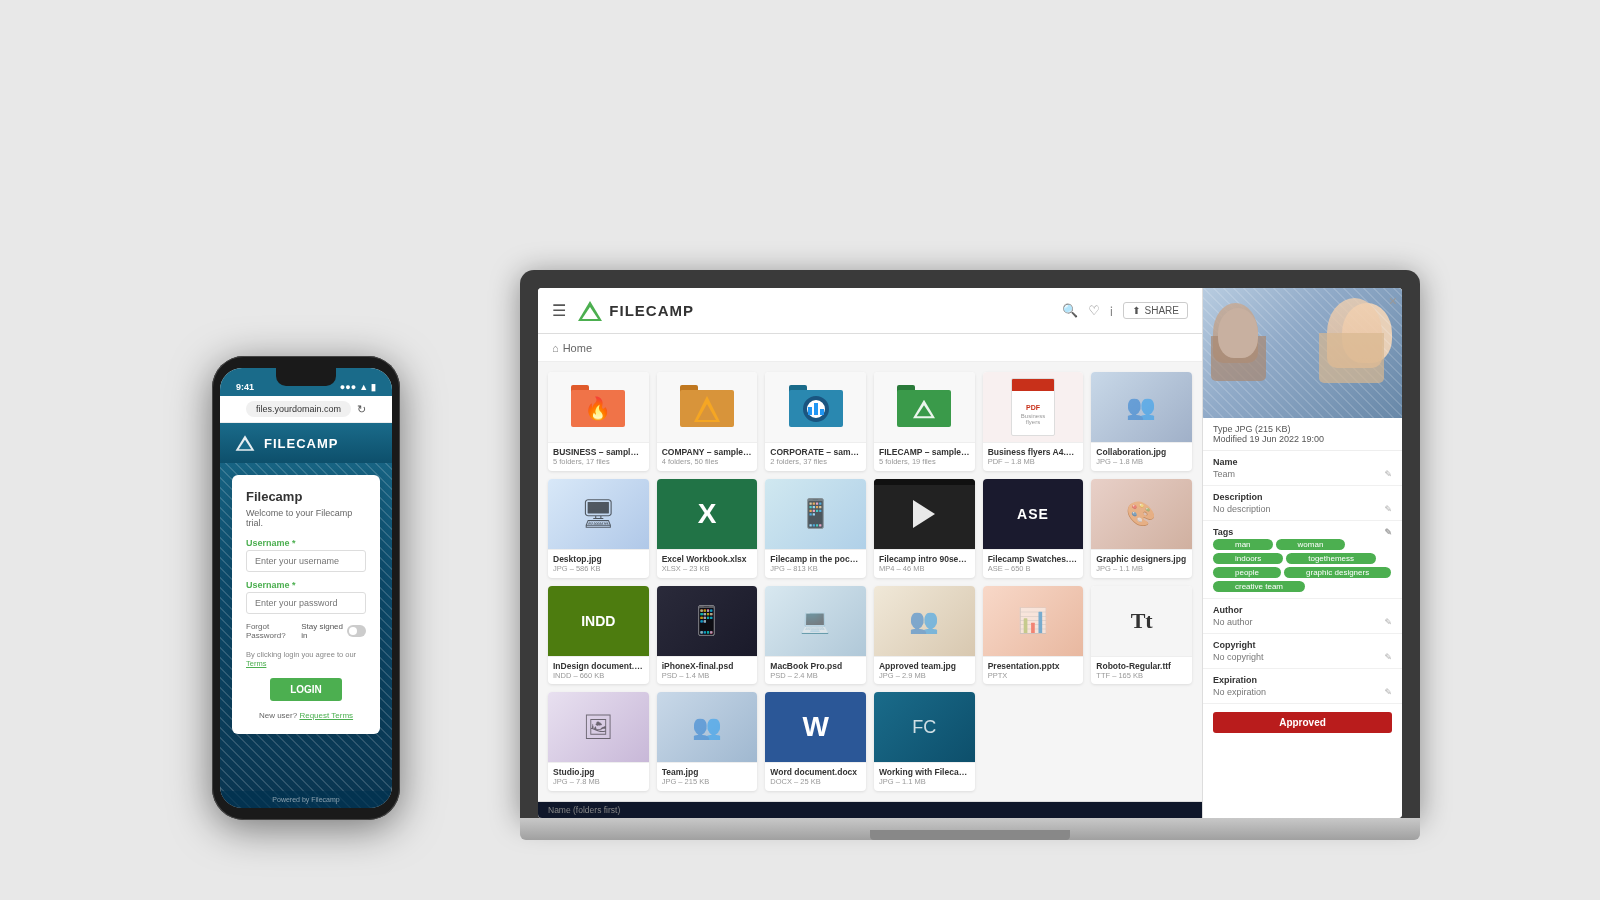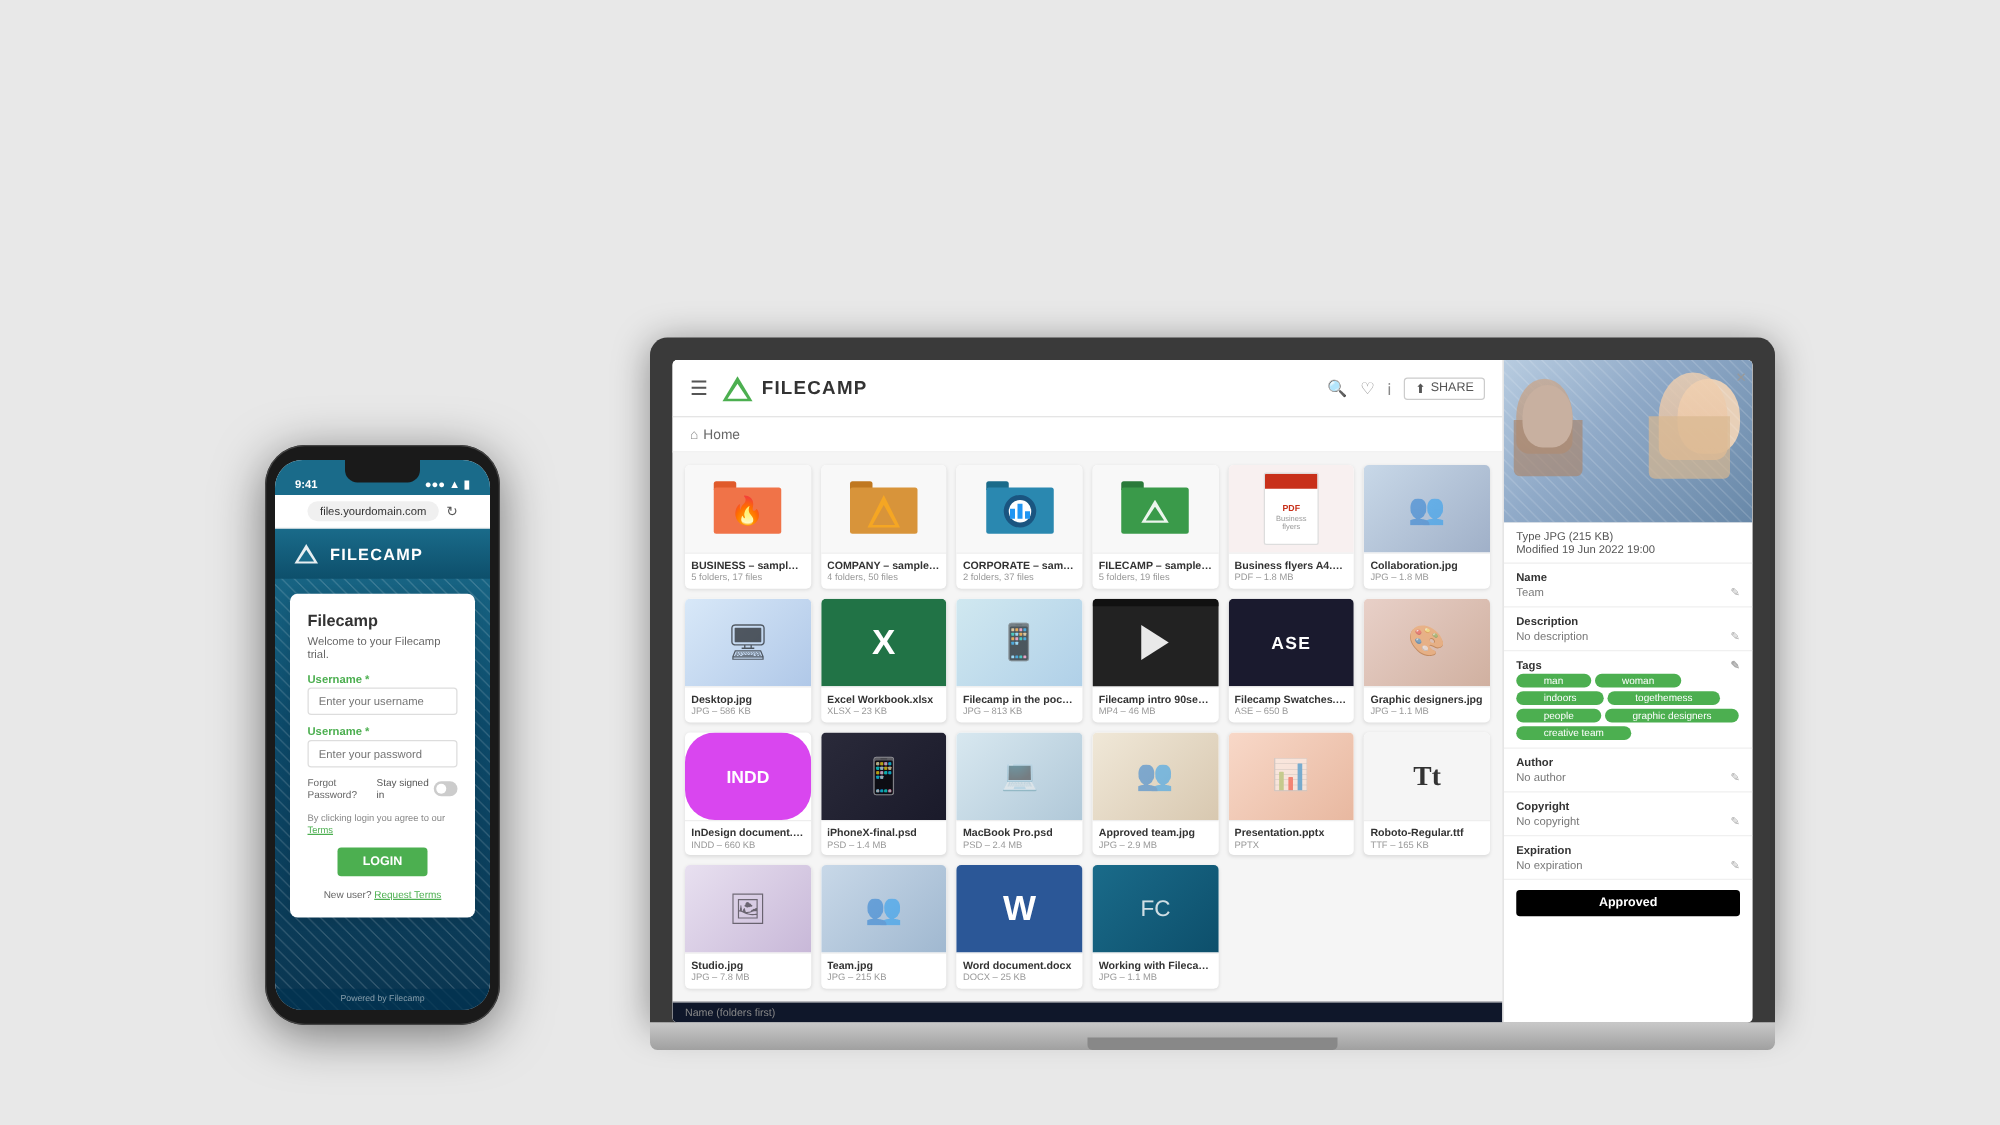--- a/index.html
+++ b/index.html
@@ -235,21 +235,21 @@
       margin-top: 2px;
     }
     .panel-tag {
       background: #4caf50;
       color: white;
       border-radius: 10px;
       padding: 1px 22px;
       font-size: 8px;
     }
     .panel-approved-btn {
-      background: #000000;
+      background: #b91c1c;
       color: white;
       border: none;
       border-radius: 3px;
       padding: 5px 12px;
       font-size: 10px;
       font-weight: 600;
       margin: 8px 10px;
       cursor: pointer;
     }
 
@@ -444,21 +444,21 @@
       top: 0; left: 0; right: 0; bottom: 0;
       opacity: 0.15;
       background-image: repeating-linear-gradient(45deg, #ffffff 0, #ffffff 1px, transparent 0, transparent 50%);
       background-size: 10px 10px;
     }
 
     
     .img-desktop { background: linear-gradient(135deg, #e8f0f8, #c0d0e8); }
     .img-excel { background: #217346; color: white; font-size: 22px; font-weight: 900; }
     .img-ase { background: #1a1a2e; color: white; font-size: 12px; font-weight: 700; letter-spacing: 1px; }
-    .img-indd { background: #d946ef; color: white; font-size: 14px; font-weight: 900; border-radius: 24px; }
+    .img-indd { background: #4d7c0f; color: white; font-size: 14px; font-weight: 900; }
     .img-phone-img { background: linear-gradient(135deg, #2a2a3a, #1a1a2a); }
     .img-macbook { background: linear-gradient(135deg, #d8e8f0, #b0c8d8); }
     .img-marketing { background: linear-gradient(135deg, #f0e8d8, #d8c8b0); }
     .img-presentation { background: linear-gradient(135deg, #f8d8c8, #e8b8a0); }
     .img-roboto { background: #f5f5f5; color: #333; }
     .img-studio { background: linear-gradient(135deg, #e8e0f0, #c8b8d8); }
     .img-team { background: linear-gradient(135deg, #c8d8e8, #a0b8d0); }
     .img-word { background: #2b5797; color: white; font-size: 28px; font-weight: 900; }
     .img-filecamp-blue { background: linear-gradient(135deg, #1a6b8a, #0d4f6b); }
 

